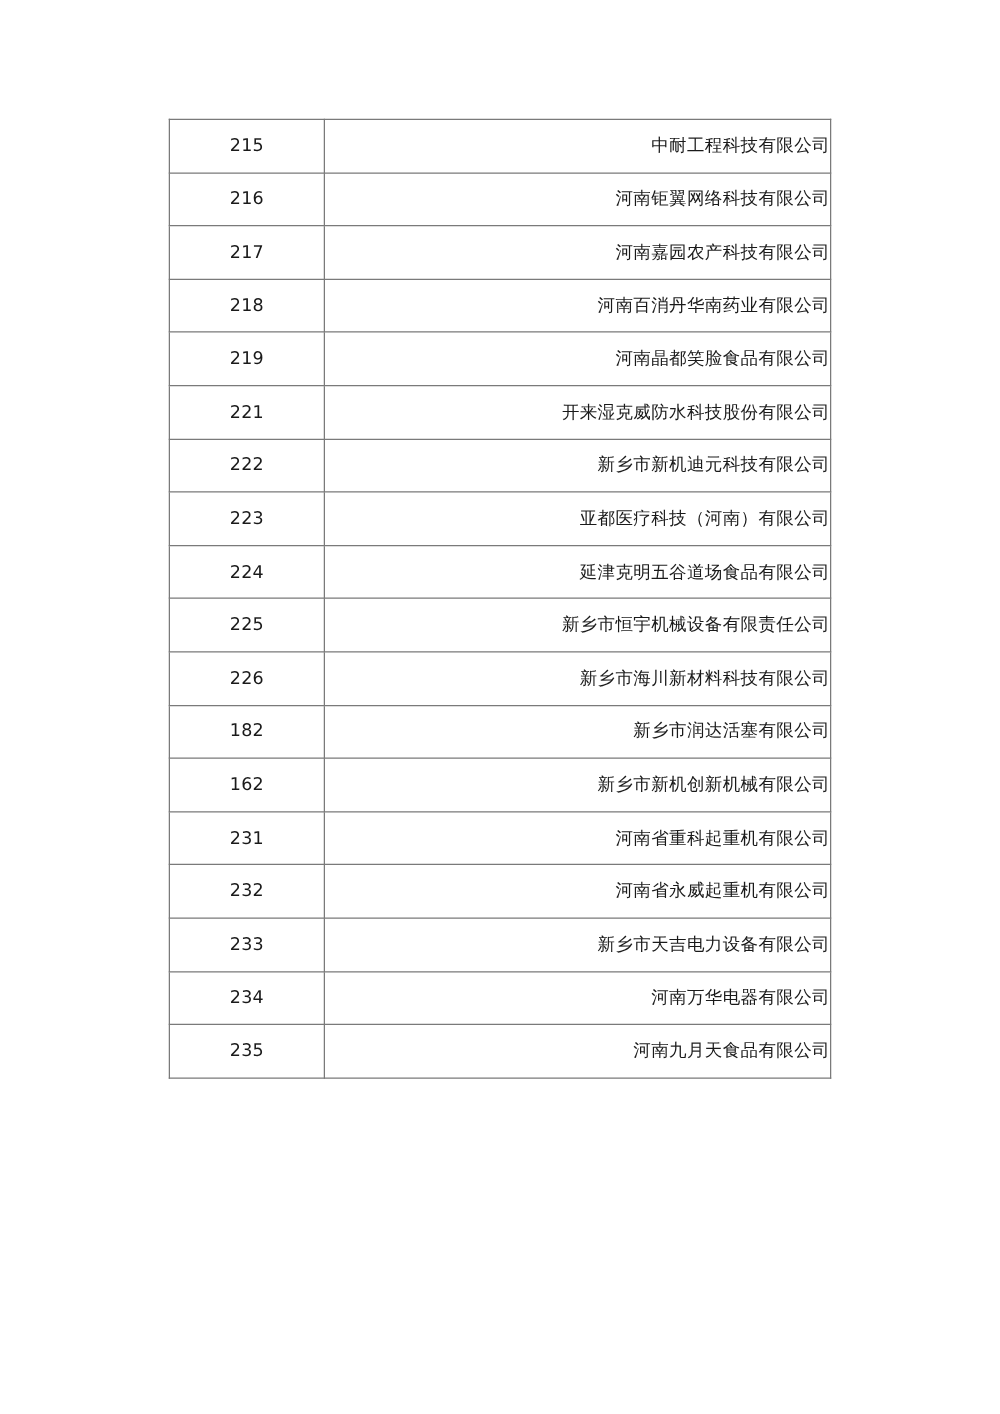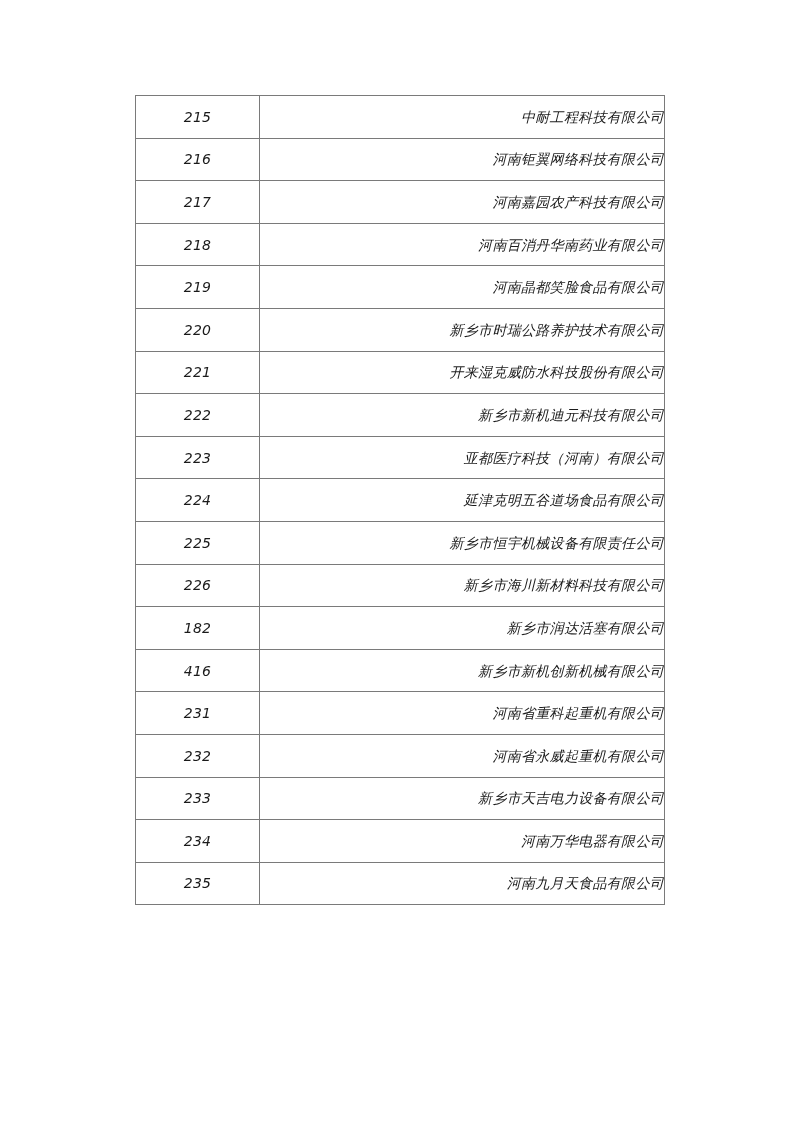--- a/index.html
+++ b/index.html
@@ -15,21 +15,20 @@
       font-family: "DejaVu Sans", "Liberation Sans", sans-serif;
       color: #1a1a1a;
     }
     .page {
       position: absolute;
       left: 0;
       top: 0;
       width: 800px;
       height: 1021px;
       background: #ffffff;
-      font-style: italic;
     }
     table.company-table {
       position: absolute;
       left: 135px;
       top: 95px;
       width: 530px;
       border-collapse: collapse;
       table-layout: fixed;
     }
     table.company-table td {
@@ -71,24 +70,20 @@
       </tr>
       <tr>
         <td class="col-index">218</td>
         <td class="col-name">河南百消丹华南药业有限公司</td>
       </tr>
       <tr>
         <td class="col-index">219</td>
         <td class="col-name">河南晶都笑脸食品有限公司</td>
       </tr>
       <tr>
-        <td class="col-index">220</td>
-        <td class="col-name">新乡市时瑞公路养护技术有限公司</td>
-      </tr>
-      <tr>
         <td class="col-index">221</td>
         <td class="col-name">开来湿克威防水科技股份有限公司</td>
       </tr>
       <tr>
         <td class="col-index">222</td>
         <td class="col-name">新乡市新机迪元科技有限公司</td>
       </tr>
       <tr>
         <td class="col-index">223</td>
         <td class="col-name">亚都医疗科技（河南）有限公司</td>
@@ -103,21 +98,21 @@
       </tr>
       <tr>
         <td class="col-index">226</td>
         <td class="col-name">新乡市海川新材料科技有限公司</td>
       </tr>
       <tr>
         <td class="col-index">182</td>
         <td class="col-name">新乡市润达活塞有限公司</td>
       </tr>
       <tr>
-        <td class="col-index">416</td>
+        <td class="col-index">162</td>
         <td class="col-name">新乡市新机创新机械有限公司</td>
       </tr>
       <tr>
         <td class="col-index">231</td>
         <td class="col-name">河南省重科起重机有限公司</td>
       </tr>
       <tr>
         <td class="col-index">232</td>
         <td class="col-name">河南省永威起重机有限公司</td>
       </tr>

